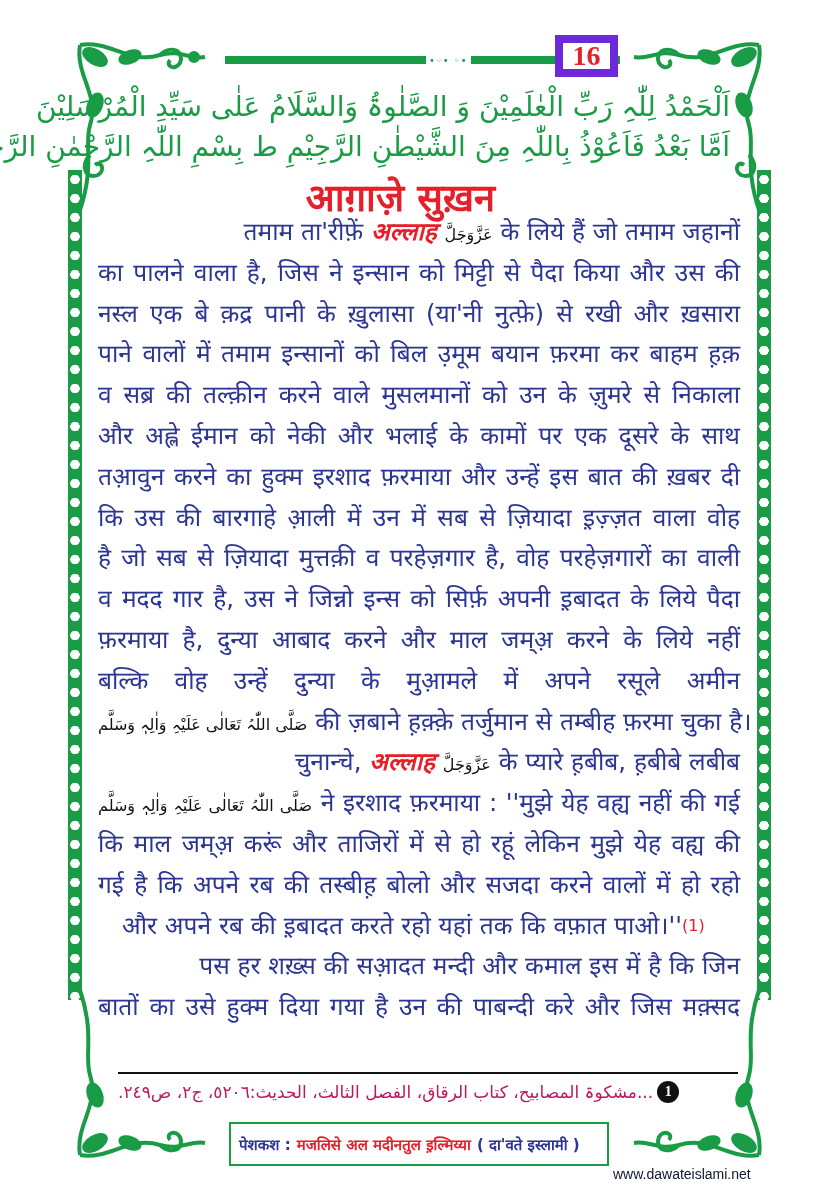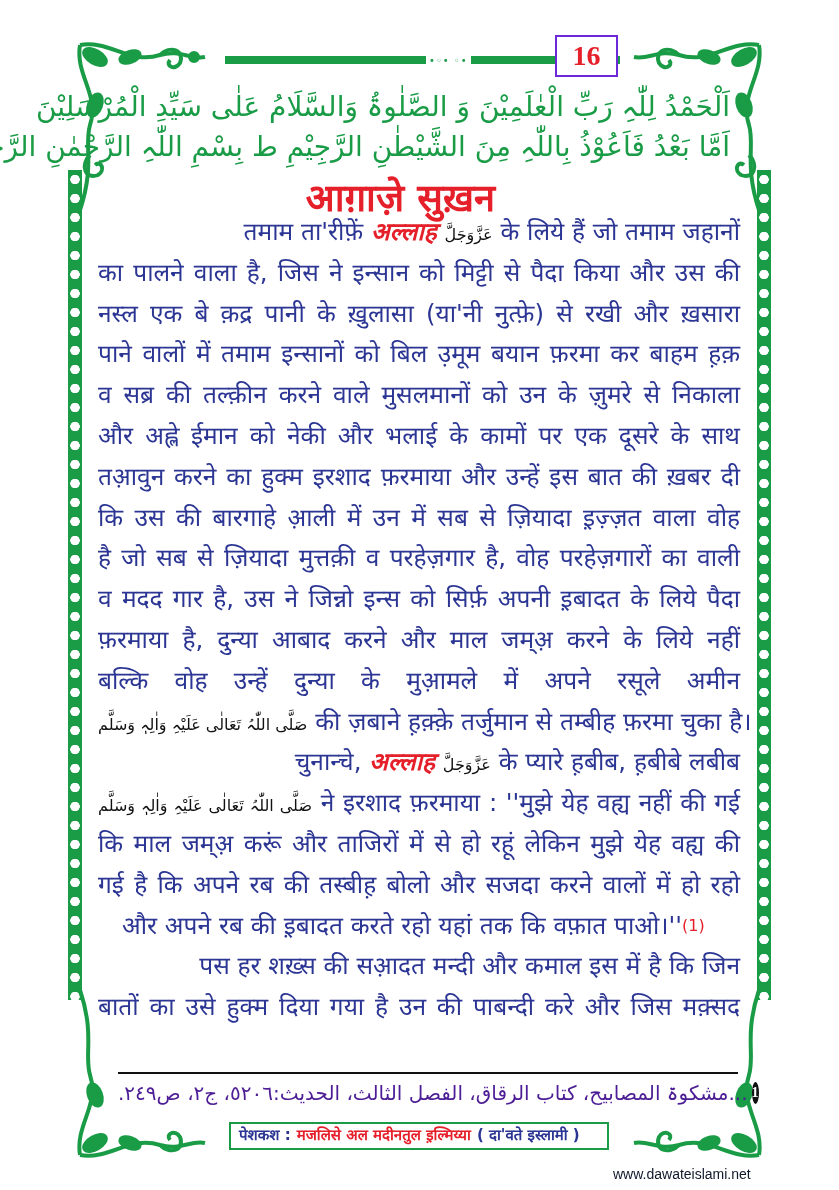--- a/index.html
+++ b/index.html
@@ -19,21 +19,21 @@
   .corner svg { width:100%; height:100%; }
   .corner.tl { left:70px; top:35px; }
   .corner.tr { left:629px; top:35px; transform:scaleX(-1); }
   .corner.bl { left:70px; top:985px; transform:scaleY(-1); }
   .corner.br { left:629px; top:985px; transform:scale(-1,-1); }
 
   
   .header-bar { position:absolute; left:225px; top:56px; width:395px; height:8px; background:#1a9c47; }
   .header-title-box { position:absolute; left:227px; top:35px; width:185px; height:42px; background:#fff; border:2px solid #1a9c47; box-sizing:border-box; display:flex; align-items:center; justify-content:center; }
   .header-title { color:#e5202a; font-size:24px; font-weight:bold; font-family:"DejaVu Sans", sans-serif; }
-  .page-num-box { position:absolute; left:555px; top:35px; width:63px; height:42px; background:#fff; border:2px solid #6d28d9; box-sizing:border-box; display:flex; align-items:center; justify-content:center; }
+  .page-num-box { position:absolute; left:555px; top:35px; width:63px; height:42px; background:#fff; border:8px solid #6d28d9; box-sizing:border-box; display:flex; align-items:center; justify-content:center; }
   .page-num { color:#e5202a; font-size:28px; font-weight:bold; font-family:"Liberation Serif", serif; }
   .bar-dots { position:absolute; left:426px; top:55px; color:#1a9c47; font-size:10px; letter-spacing:1px; background:#fff; padding:0 3px; }
 
   
   .arabic { position:absolute; left:110px; width:620px; text-align:center; color:#1a9c47; font-size:28px; direction:rtl; font-family:"DejaVu Sans", sans-serif; white-space:nowrap; }
   .arabic.l1 { top:90px; }
   .arabic.l2 { top:130px; }
 
   .section-title { position:absolute; left:0; width:801px; top:170px; text-align:center; color:#e5202a; font-size:38px; font-weight:bold; font-family:"DejaVu Sans", sans-serif; }
 
@@ -42,24 +42,24 @@
   .line { display:block; white-space:nowrap; text-align:justify; text-align-last:justify; height:40.8px; }
   .line.right { text-align:right; text-align-last:right; }
   .allah { color:#e5202a; font-weight:bold; font-style:italic; }
   .arabic-inline { color:#111; font-size:16px; }
   .fn-ref { color:#e5202a; font-size:16px; vertical-align:top; }
 
   
   .fn-rule { position:absolute; left:118px; top:1072px; width:620px; height:2px; background:#111; }
   .footnote { position:absolute; left:118px; top:1081px; width:620px; display:flex; align-items:center; justify-content:flex-end; direction:rtl; gap:4px; }
   .fn-badge { width:22px; height:22px; border-radius:50%; background:#111; color:#fff; font-size:14px; font-weight:bold; display:flex; align-items:center; justify-content:center; font-family:"Liberation Serif", serif; direction:ltr; }
-  .fn-text { color:#4c1d95; font-size:20px; font-family:"DejaVu Sans", sans-serif; white-space:nowrap; }
+  .fn-text { color:#be185d; font-size:17px; font-family:"DejaVu Sans", sans-serif; white-space:nowrap; }
 
   
-  .presenter { position:absolute; left:229px; top:1122px; width:380px; height:28px; border:2px solid #1a9c47; box-sizing:border-box; display:flex; align-items:flex-start; padding-left:8px; font-size:15px; font-weight:bold; white-space:nowrap; }
+  .presenter { position:absolute; left:229px; top:1122px; width:380px; height:44px; border:2px solid #1a9c47; box-sizing:border-box; display:flex; align-items:center; padding-left:8px; font-size:15px; font-weight:bold; white-space:nowrap; }
   .presenter .lbl { color:#2b3593; }
   .presenter .org { color:#e5202a; margin-left:6px; }
   .presenter .sub { color:#2b3593; margin-left:6px; }
 
   .website { position:absolute; left:613px; top:1166px; color:#0f172a; font-size:14px; font-family:"Liberation Sans", sans-serif; }
 </style>
 </head>
 <body>
 
 <div class="page">

